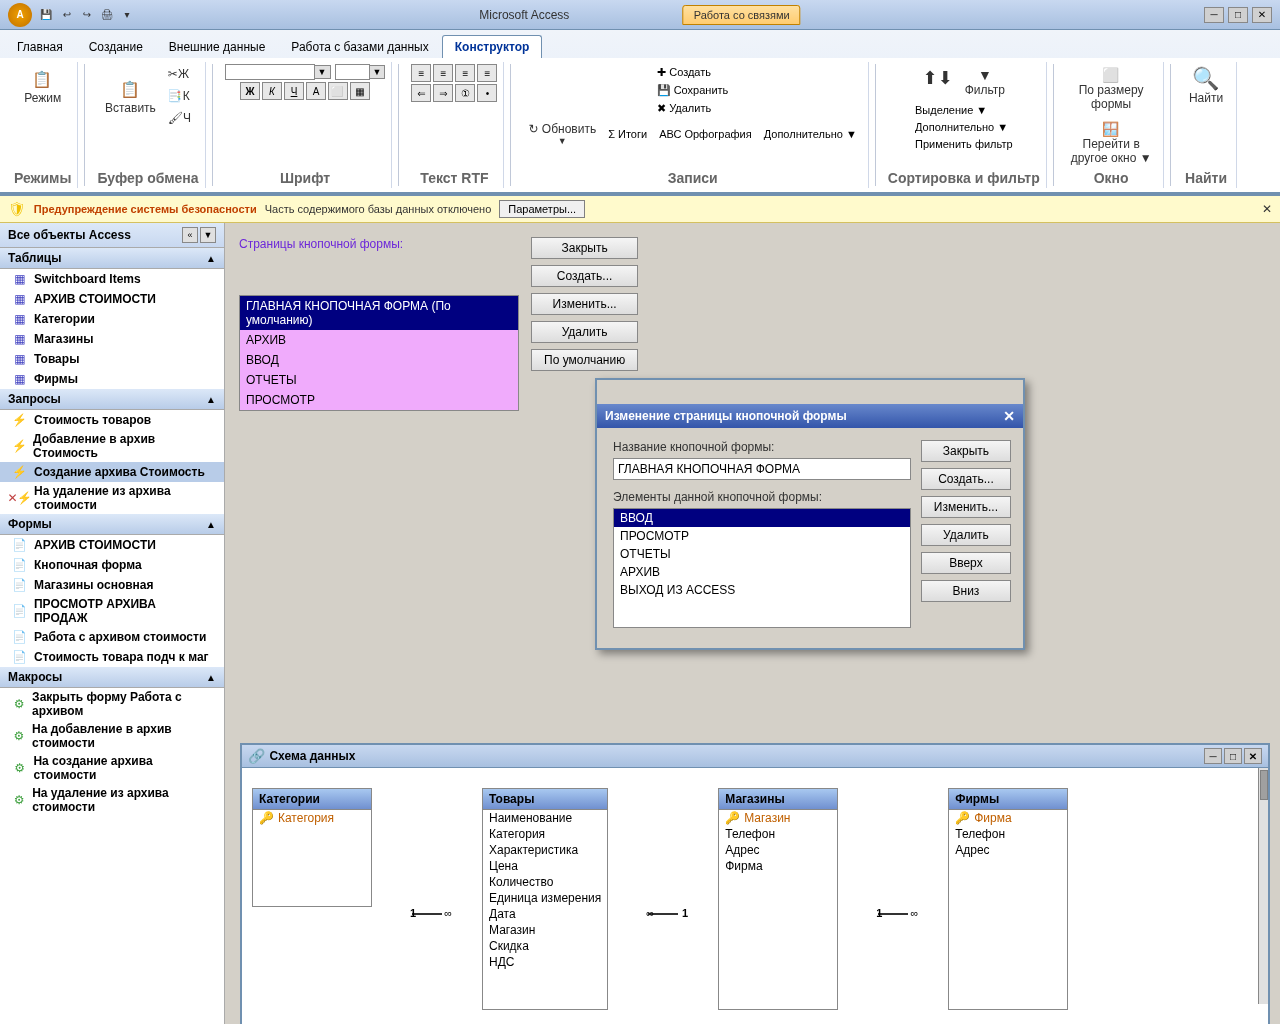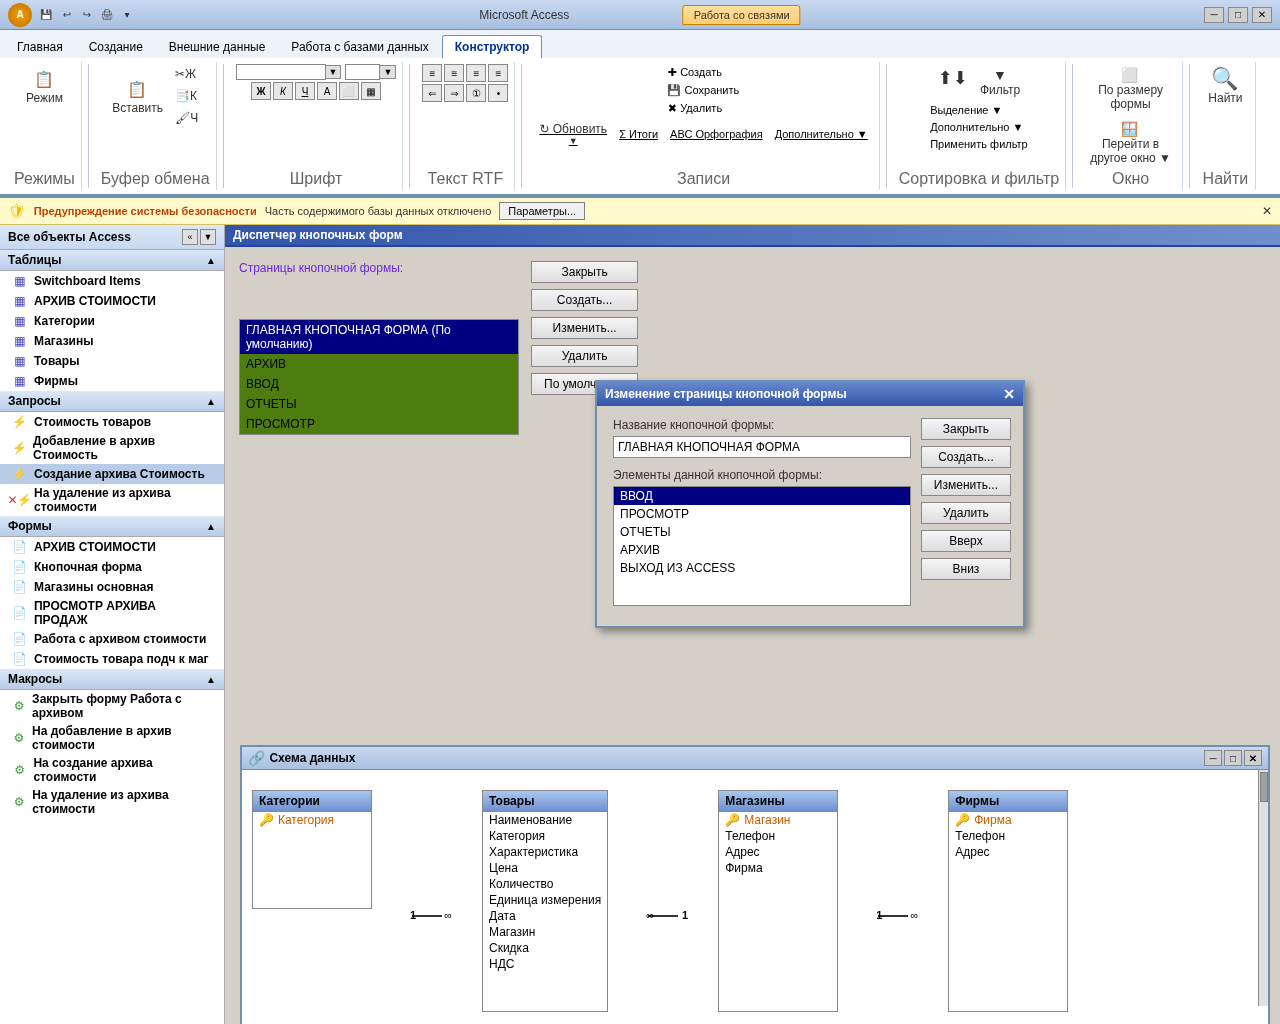--- a/index.html
+++ b/index.html
@@ -16,21 +16,21 @@
     .qa-btn { width: 18px; height: 18px; background: transparent; border: none; cursor: pointer; display: flex; align-items: center; justify-content: center; color: #333; font-size: 10px; }
     .special-tab { background: linear-gradient(to bottom, #ffe0a0, #ffcc70); border: 1px solid #c08000; padding: 3px 10px; border-radius: 3px 3px 0 0; font-size: 11px; }
 
     
     .ribbon { background: linear-gradient(to bottom, #f0f4fa, #dce8f8); border-bottom: 2px solid #7090b0; }
     .ribbon-tabs { display: flex; align-items: flex-end; padding: 0 4px; height: 28px; }
     .ribbon-tab { padding: 4px 12px; font-size: 12px; cursor: pointer; border: 1px solid transparent; border-bottom: none; border-radius: 3px 3px 0 0; background: transparent; }
     .ribbon-tab.active { background: white; border-color: #7090b0; color: #003399; font-weight: bold; }
     .ribbon-content { background: white; border-bottom: 2px solid #7090b0; padding: 4px 8px; display: flex; gap: 2px; align-items: stretch; min-height: 72px; }
     .ribbon-group { display: flex; flex-direction: column; align-items: center; border-right: 1px solid #d0d8e8; padding: 2px 6px; min-width: 60px; }
-    .ribbon-group-label { font-size: 16px; color: #666; margin-top: auto; padding-top: 2px; }
+    .ribbon-group-label { font-size: 14px; color: #666; margin-top: auto; padding-top: 2px; font-weight: bold; }
     .ribbon-buttons { display: flex; gap: 2px; align-items: center; flex-wrap: wrap; }
     .ribbon-btn { display: flex; flex-direction: column; align-items: center; padding: 2px 4px; cursor: pointer; border: 1px solid transparent; border-radius: 2px; font-size: 10px; color: #333; }
     .ribbon-btn .icon { width: 24px; height: 24px; display: flex; align-items: center; justify-content: center; font-size: 16px; }
     .ribbon-btn-small { display: flex; align-items: center; gap: 2px; padding: 1px 4px; cursor: pointer; border: 1px solid transparent; border-radius: 2px; font-size: 11px; }
 
     
     .security-bar { background: #fffacc; border-bottom: 1px solid #d4c060; padding: 4px 8px; display: flex; align-items: center; gap: 8px; color: #333; }
     .security-bar .shield { color: #f0c000; font-size: 14px; }
     .security-label { font-weight: bold; color: #c04000; font-size: 11px; }
     .security-text { font-size: 11px; }
@@ -59,21 +59,21 @@
 
     
     .content-area { flex: 1; position: relative; overflow: hidden; background: #d4d0c8; }
     .switchboard-list-item { padding: 3px 6px; cursor: pointer; }
     .switchboard-list-item.selected { background: #000080; color: white; }
     .switchboard-buttons { display: flex; flex-direction: column; gap: 6px; }
     .sw-btn { padding: 3px 12px; border: 1px solid #888; background: linear-gradient(to bottom, #f5f5f5, #ddd); cursor: pointer; min-width: 90px; font-size: 12px; }
 
     
     .edit-dialog { position: absolute; top: 155px; left: 370px; width: 430px; background: #d4d0c8; border: 2px solid #7090b0; box-shadow: 4px 4px 8px rgba(0,0,0,0.4); }
-    .dialog-titlebar { background: linear-gradient(to bottom, #6888cc, #3355aa); padding: 4px 8px; color: white; font-size: 12px; font-weight: bold; display: flex; justify-content: space-between; align-items: center; }
+    .dialog-titlebar { background: linear-gradient(to bottom, #6888cc, #3355aa); padding: 4px 8px; color: white; font-size: 12px; font-weight: bold; display: flex; justify-content: space-between; align-items: center; margin-top: 24px; }
     .dialog-close { color: white; cursor: pointer; font-size: 14px; }
     .dialog-content { padding: 12px; }
     .dialog-label { font-size: 12px; margin-bottom: 4px; color: #333; }
     .dialog-input { width: 100%; border: 1px solid #888; padding: 3px 4px; background: white; margin-bottom: 10px; font-size: 12px; }
     .dialog-list { width: 100%; border: 1px solid #888; background: white; height: 120px; overflow-y: auto; margin-bottom: 8px; }
     .dialog-list-item { padding: 2px 6px; cursor: pointer; }
     .dialog-list-item.selected { background: #000080; color: white; }
     .dialog-row { display: flex; gap: 10px; }
     .dialog-left { flex: 1; }
 
@@ -205,21 +205,21 @@
       <div class="ribbon-group-label">Текст RTF</div>
     </div>
     <div class="ribbon-separator"></div>
 
     <div class="ribbon-group">
       <div style="display:flex;flex-direction:column;gap:1px;">
         <div class="ribbon-btn-small">✚ Создать</div>
         <div class="ribbon-btn-small">💾 Сохранить</div>
         <div class="ribbon-btn-small">✖ Удалить</div>
       </div>
-      <div style="display:flex;gap:2px;margin-top:2px;text-decoration:underline;">
+      <div style="display:flex;gap:2px;margin-top:2px;">
         <div class="ribbon-btn" style="font-size:11px;">
           <span>↻ Обновить</span>
             <span style="font-size:9px;">▼</span>
         </div>
         <div class="ribbon-btn-small">Σ Итоги</div>
         <div class="ribbon-btn-small">АВС Орфография</div>
         <div class="ribbon-btn-small">Дополнительно ▼</div>
       </div>
       <div class="ribbon-group-label">Записи</div>
     </div>
@@ -383,27 +383,24 @@
     </div>
     <div class="nav-item">
       <span class="nav-item-icon macro-icon">⚙</span>
       <span class="nav-item-text">На удаление из архива стоимости</span>
     </div>
   </div>
 
   <div class="content-area">
 
     <div style="position:absolute;top:0;left:0;right:0;bottom:320px;background:#d4d0c8;">
-      <div style="background:linear-gradient(to right,#3355aa,#7090cc);padding:3px 8px;color:white;font-size:12px;font-weight:bold;border-bottom:2px solid #2244aa;">
-        <span>Диспетчер кнопочных форм</span>
-      </div>
       <div style="padding:14px;display:flex;gap:12px;position:relative;">
         <div>
           <div style="font-size:12px;margin-bottom:6px;color:#6d28d9;">Страницы кнопочной формы:</div>
-          <div style="width:280px;border:1px solid #888;background:#4d7c0f;margin-top:44px;">
+          <div style="width:280px;border:1px solid #888;background:#f0abfc;margin-top:44px;">
             <div class="switchboard-list-item selected">ГЛАВНАЯ КНОПОЧНАЯ ФОРМА (По умолчанию)</div>
             <div class="switchboard-list-item">АРХИВ</div>
             <div class="switchboard-list-item">ВВОД</div>
             <div class="switchboard-list-item">ОТЧЕТЫ</div>
             <div class="switchboard-list-item">ПРОСМОТР</div>
           </div>
         </div>
         <div class="switchboard-buttons">
           <button class="sw-btn">Закрыть</button>
           <button class="sw-btn">Создать...</button>

